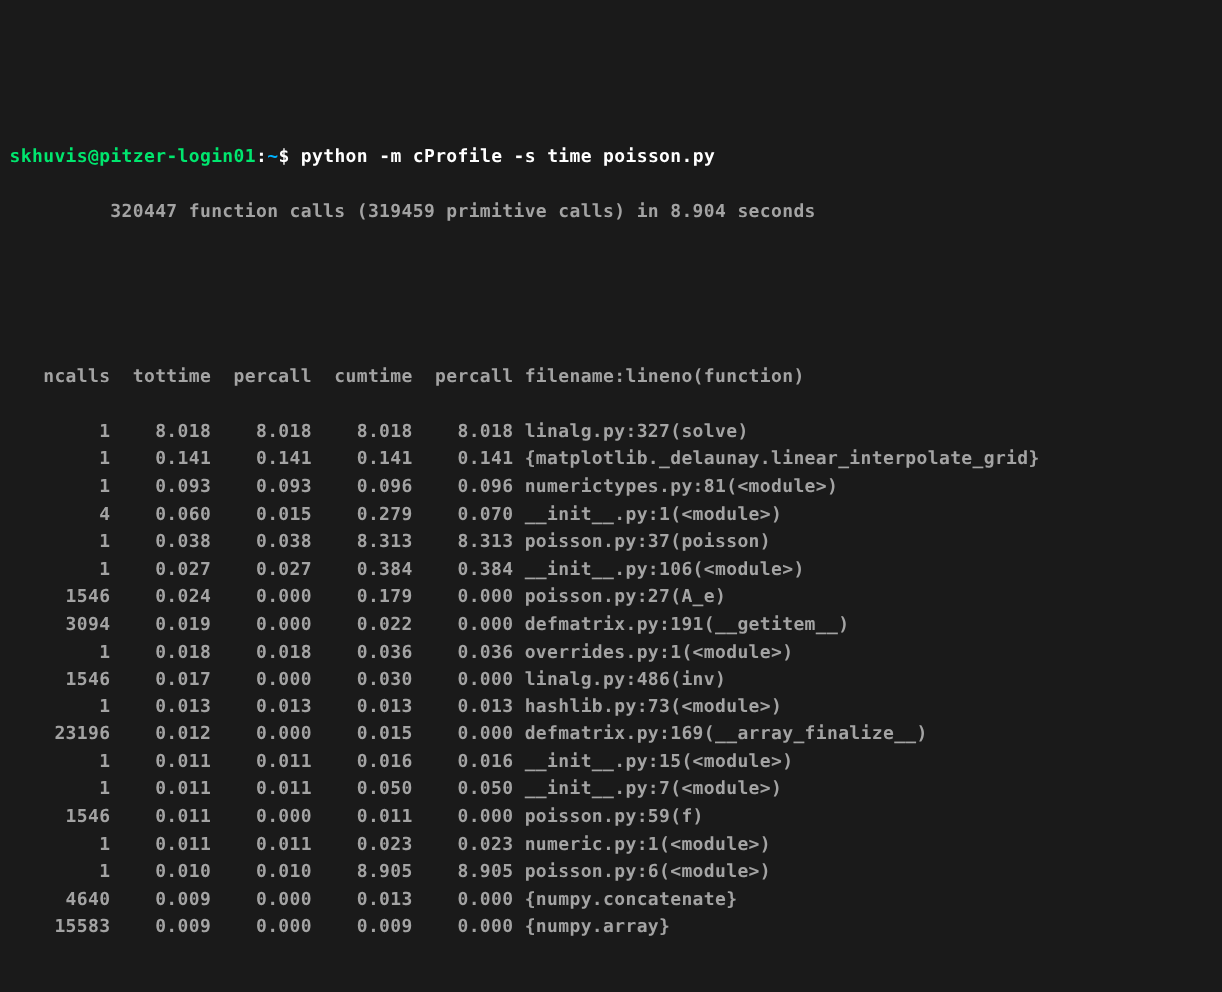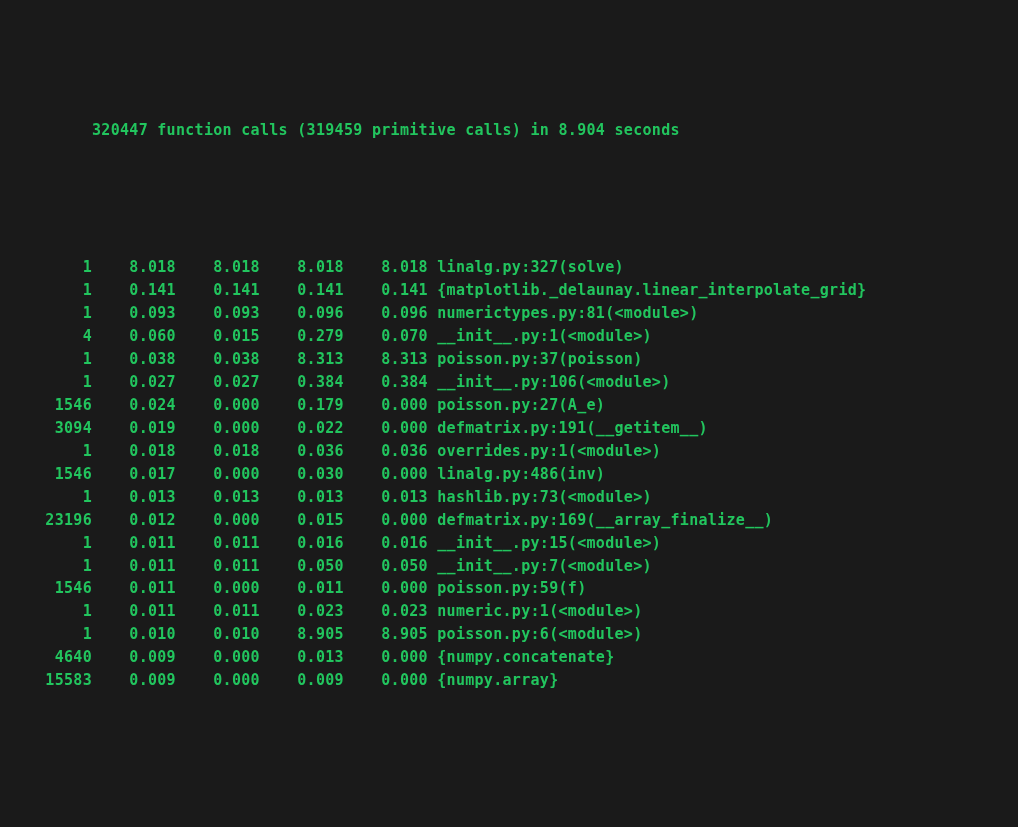--- a/index.html
+++ b/index.html
@@ -33,32 +33,34 @@
     .path {
       color: #00b3ff;
     }
     .dollar {
       color: #ffffff;
     }
     .cmd {
       color: #ffffff;
     }
     .output {
-      color: #22c55e;
+      color: #a3a3a3;
     }
     .row {
       display: block;
     }
   </style>
 </head>
 <body>
 
 
 
 <div>
+<span class="row"><span class="user">skhuvis</span><span class="at">@</span><span class="host">pitzer-login01</span><span class="colon">:</span><span class="path">~</span><span class="dollar">$ </span><span class="cmd">python -m cProfile -s time poisson.py</span></span>
 <span class="row output">         320447 function calls (319459 primitive calls) in 8.904 seconds</span>
 <span class="row output"> </span>
 <span class="row output"> </span>
+<span class="row output">   ncalls  tottime  percall  cumtime  percall filename:lineno(function)</span>
 <div id="rows-container"><span class="row output">        1    8.018    8.018    8.018    8.018 linalg.py:327(solve)</span><span class="row output">        1    0.141    0.141    0.141    0.141 {matplotlib._delaunay.linear_interpolate_grid}</span><span class="row output">        1    0.093    0.093    0.096    0.096 numerictypes.py:81(&lt;module&gt;)</span><span class="row output">        4    0.060    0.015    0.279    0.070 __init__.py:1(&lt;module&gt;)</span><span class="row output">        1    0.038    0.038    8.313    8.313 poisson.py:37(poisson)</span><span class="row output">        1    0.027    0.027    0.384    0.384 __init__.py:106(&lt;module&gt;)</span><span class="row output">     1546    0.024    0.000    0.179    0.000 poisson.py:27(A_e)</span><span class="row output">     3094    0.019    0.000    0.022    0.000 defmatrix.py:191(__getitem__)</span><span class="row output">        1    0.018    0.018    0.036    0.036 overrides.py:1(&lt;module&gt;)</span><span class="row output">     1546    0.017    0.000    0.030    0.000 linalg.py:486(inv)</span><span class="row output">        1    0.013    0.013    0.013    0.013 hashlib.py:73(&lt;module&gt;)</span><span class="row output">    23196    0.012    0.000    0.015    0.000 defmatrix.py:169(__array_finalize__)</span><span class="row output">        1    0.011    0.011    0.016    0.016 __init__.py:15(&lt;module&gt;)</span><span class="row output">        1    0.011    0.011    0.050    0.050 __init__.py:7(&lt;module&gt;)</span><span class="row output">     1546    0.011    0.000    0.011    0.000 poisson.py:59(f)</span><span class="row output">        1    0.011    0.011    0.023    0.023 numeric.py:1(&lt;module&gt;)</span><span class="row output">        1    0.010    0.010    8.905    8.905 poisson.py:6(&lt;module&gt;)</span><span class="row output">     4640    0.009    0.000    0.013    0.000 {numpy.concatenate}</span><span class="row output">    15583    0.009    0.000    0.009    0.000 {numpy.array}</span></div>
 </div>
 
 
 
 
 </body></html>

